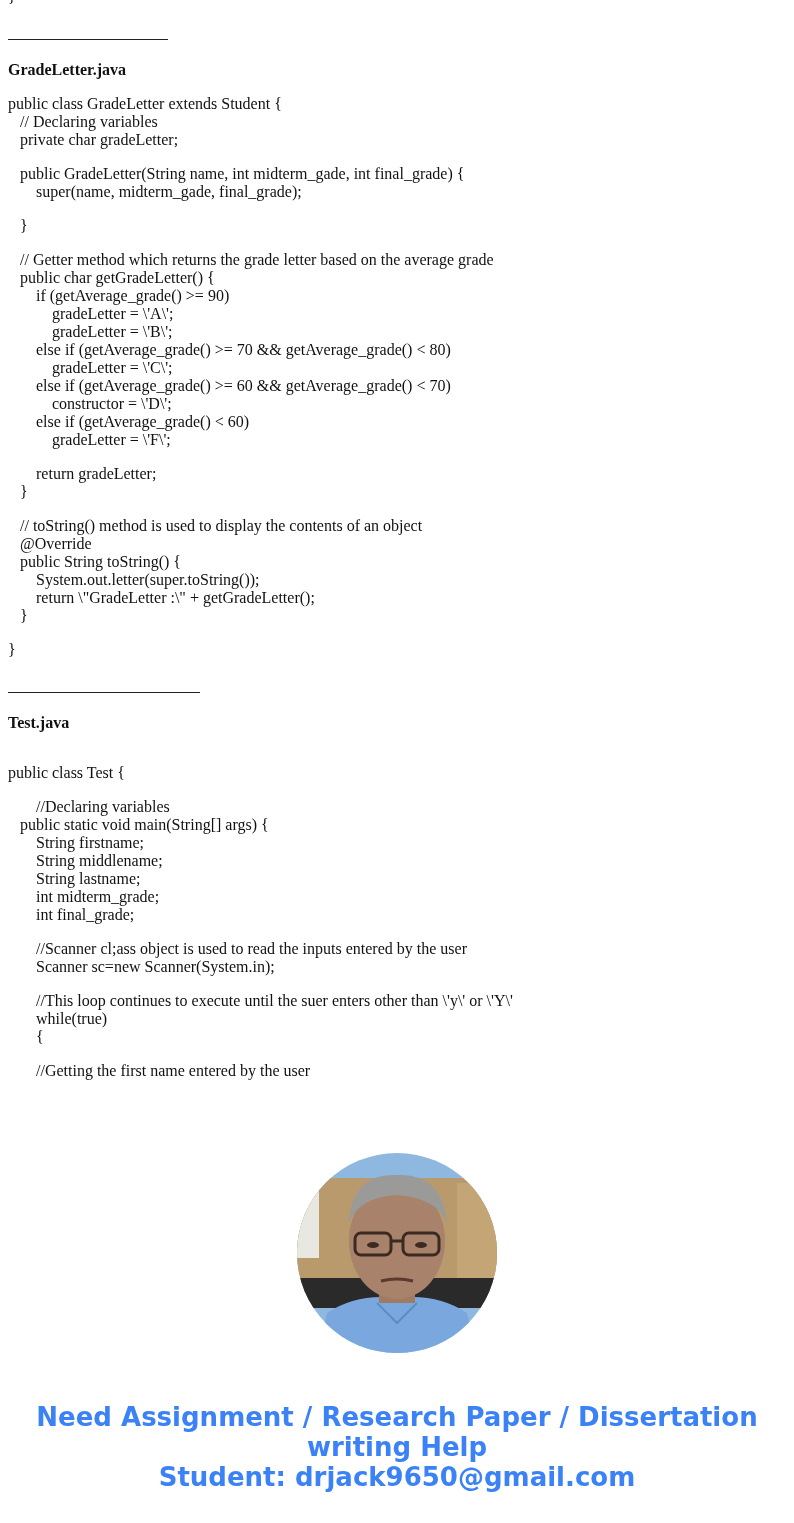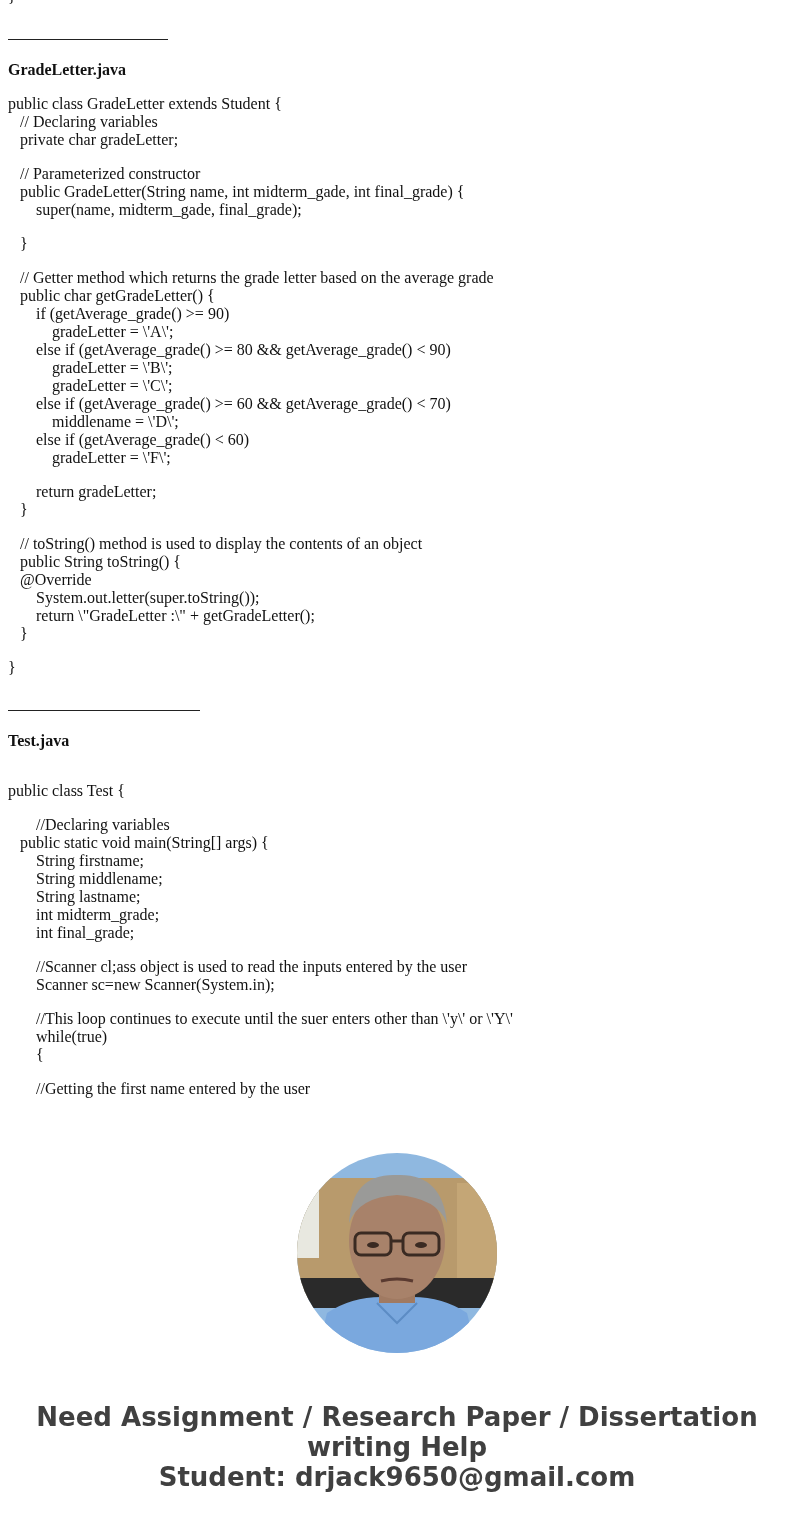--- a/index.html
+++ b/index.html
@@ -55,60 +55,59 @@
     .footer {
       position: absolute;
       left: 0;
       top: 1402px;
       width: 794px;
       text-align: center;
       font-family: "DejaVu Sans", sans-serif;
       font-weight: bold;
       font-size: 26px;
       line-height: 30px;
-      color: #404040;
+      color: #3b82f6;
     }
   </style>
 </head>
 <body>
 
 <div class="doc">
   <div class="line">}</div>
 
   <span class="hr hr1"></span>
   <div class="file-title">GradeLetter.java</div>
   <div id="code0">
       <div class="line">public class GradeLetter extends Student {</div>
       <div class="line">   // Declaring variables</div>
       <div class="line">   private char gradeLetter;</div>
       <div class="line blank"></div>
-      <div class="line">   // Parameterized constructor</div>
       <div class="line">   public GradeLetter(String name, int midterm_gade, int final_grade) {</div>
       <div class="line">       super(name, midterm_gade, final_grade);</div>
       <div class="line blank"></div>
       <div class="line">   }</div>
       <div class="line blank"></div>
       <div class="line">   // Getter method which returns the grade letter based on the average grade</div>
       <div class="line">   public char getGradeLetter() {</div>
       <div class="line">       if (getAverage_grade() &gt;= 90)</div>
       <div class="line">           gradeLetter = \'A\';</div>
-      <div class="line">       else if (getAverage_grade() &gt;= 80 &amp;&amp; getAverage_grade() &lt; 90)</div>
       <div class="line">           gradeLetter = \'B\';</div>
+      <div class="line">       else if (getAverage_grade() &gt;= 70 &amp;&amp; getAverage_grade() &lt; 80)</div>
       <div class="line">           gradeLetter = \'C\';</div>
       <div class="line">       else if (getAverage_grade() &gt;= 60 &amp;&amp; getAverage_grade() &lt; 70)</div>
-      <div class="line">           middlename = \'D\';</div>
+      <div class="line">           constructor = \'D\';</div>
       <div class="line">       else if (getAverage_grade() &lt; 60)</div>
       <div class="line">           gradeLetter = \'F\';</div>
       <div class="line blank"></div>
       <div class="line">       return gradeLetter;</div>
       <div class="line">   }</div>
       <div class="line blank"></div>
       <div class="line">   // toString() method is used to display the contents of an object</div>
+      <div class="line">   @Override</div>
       <div class="line">   public String toString() {</div>
-      <div class="line">   @Override</div>
       <div class="line">       System.out.letter(super.toString());</div>
       <div class="line">       return \"GradeLetter :\" + getGradeLetter();</div>
       <div class="line">   }</div>
       <div class="line blank"></div>
       <div class="line">}</div>
     </div>
 
   <span class="hr hr2"></span>
   <div class="file-title">Test.java</div>
   <div id="code1">

